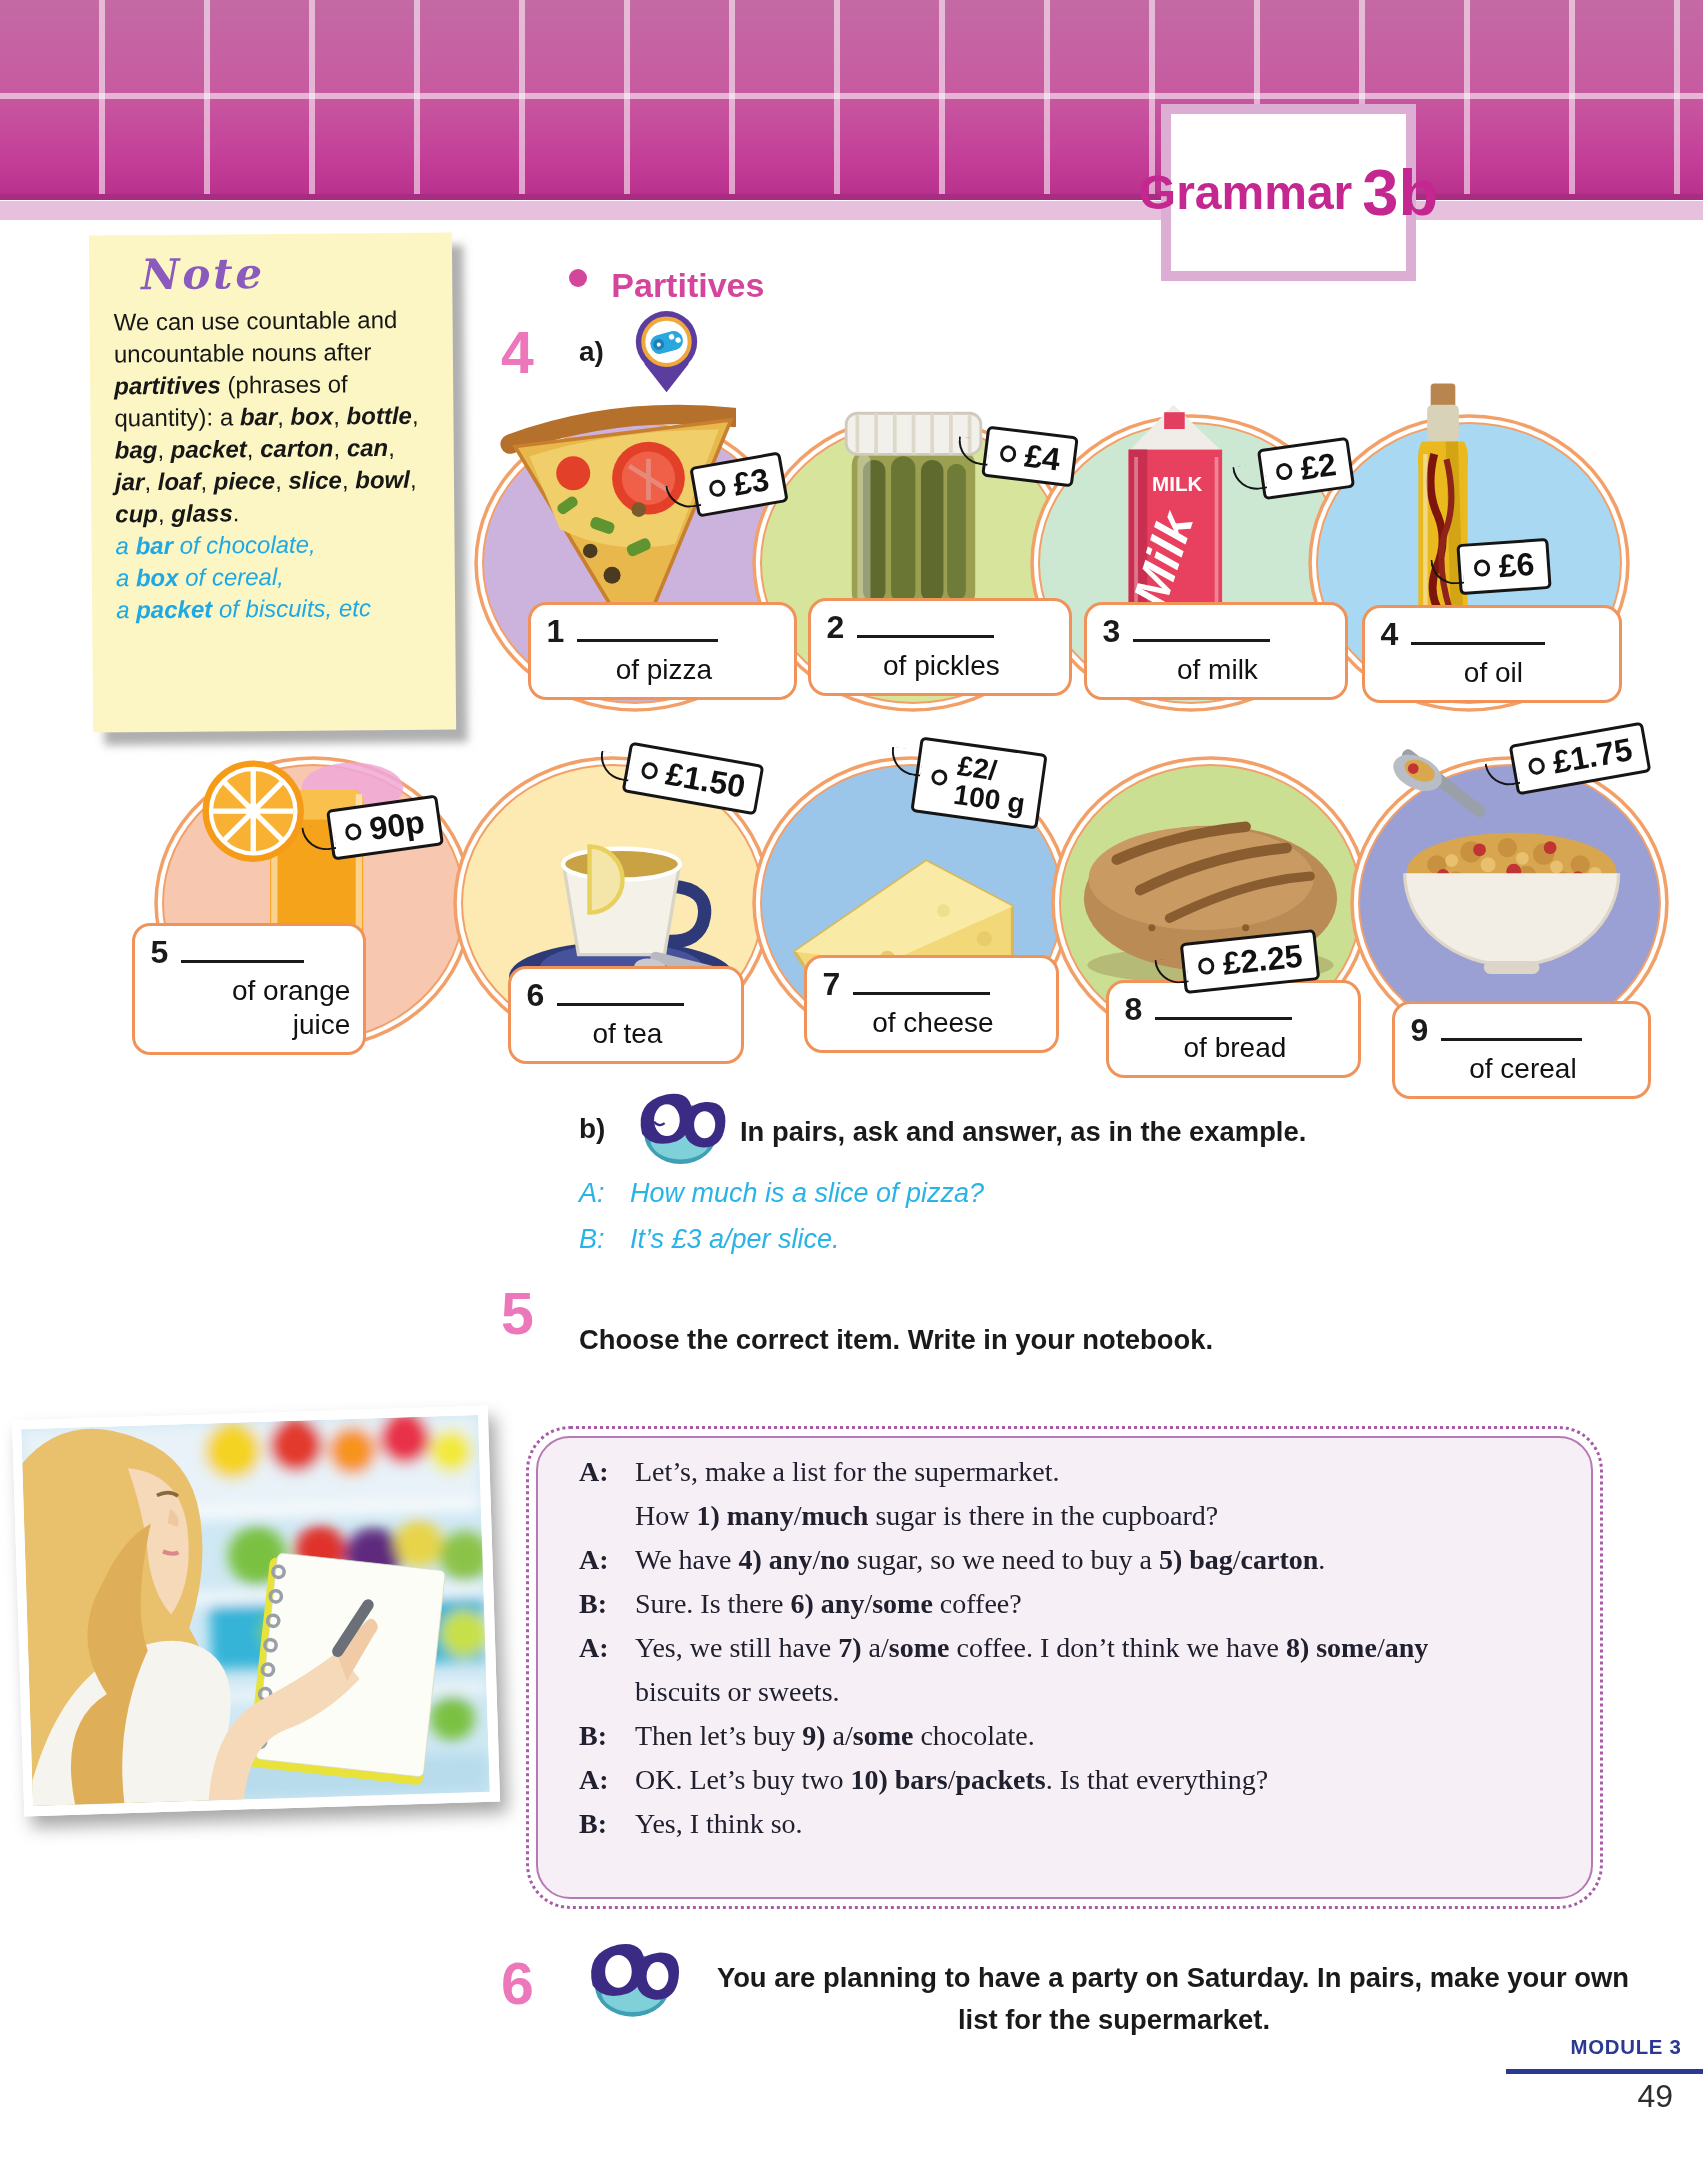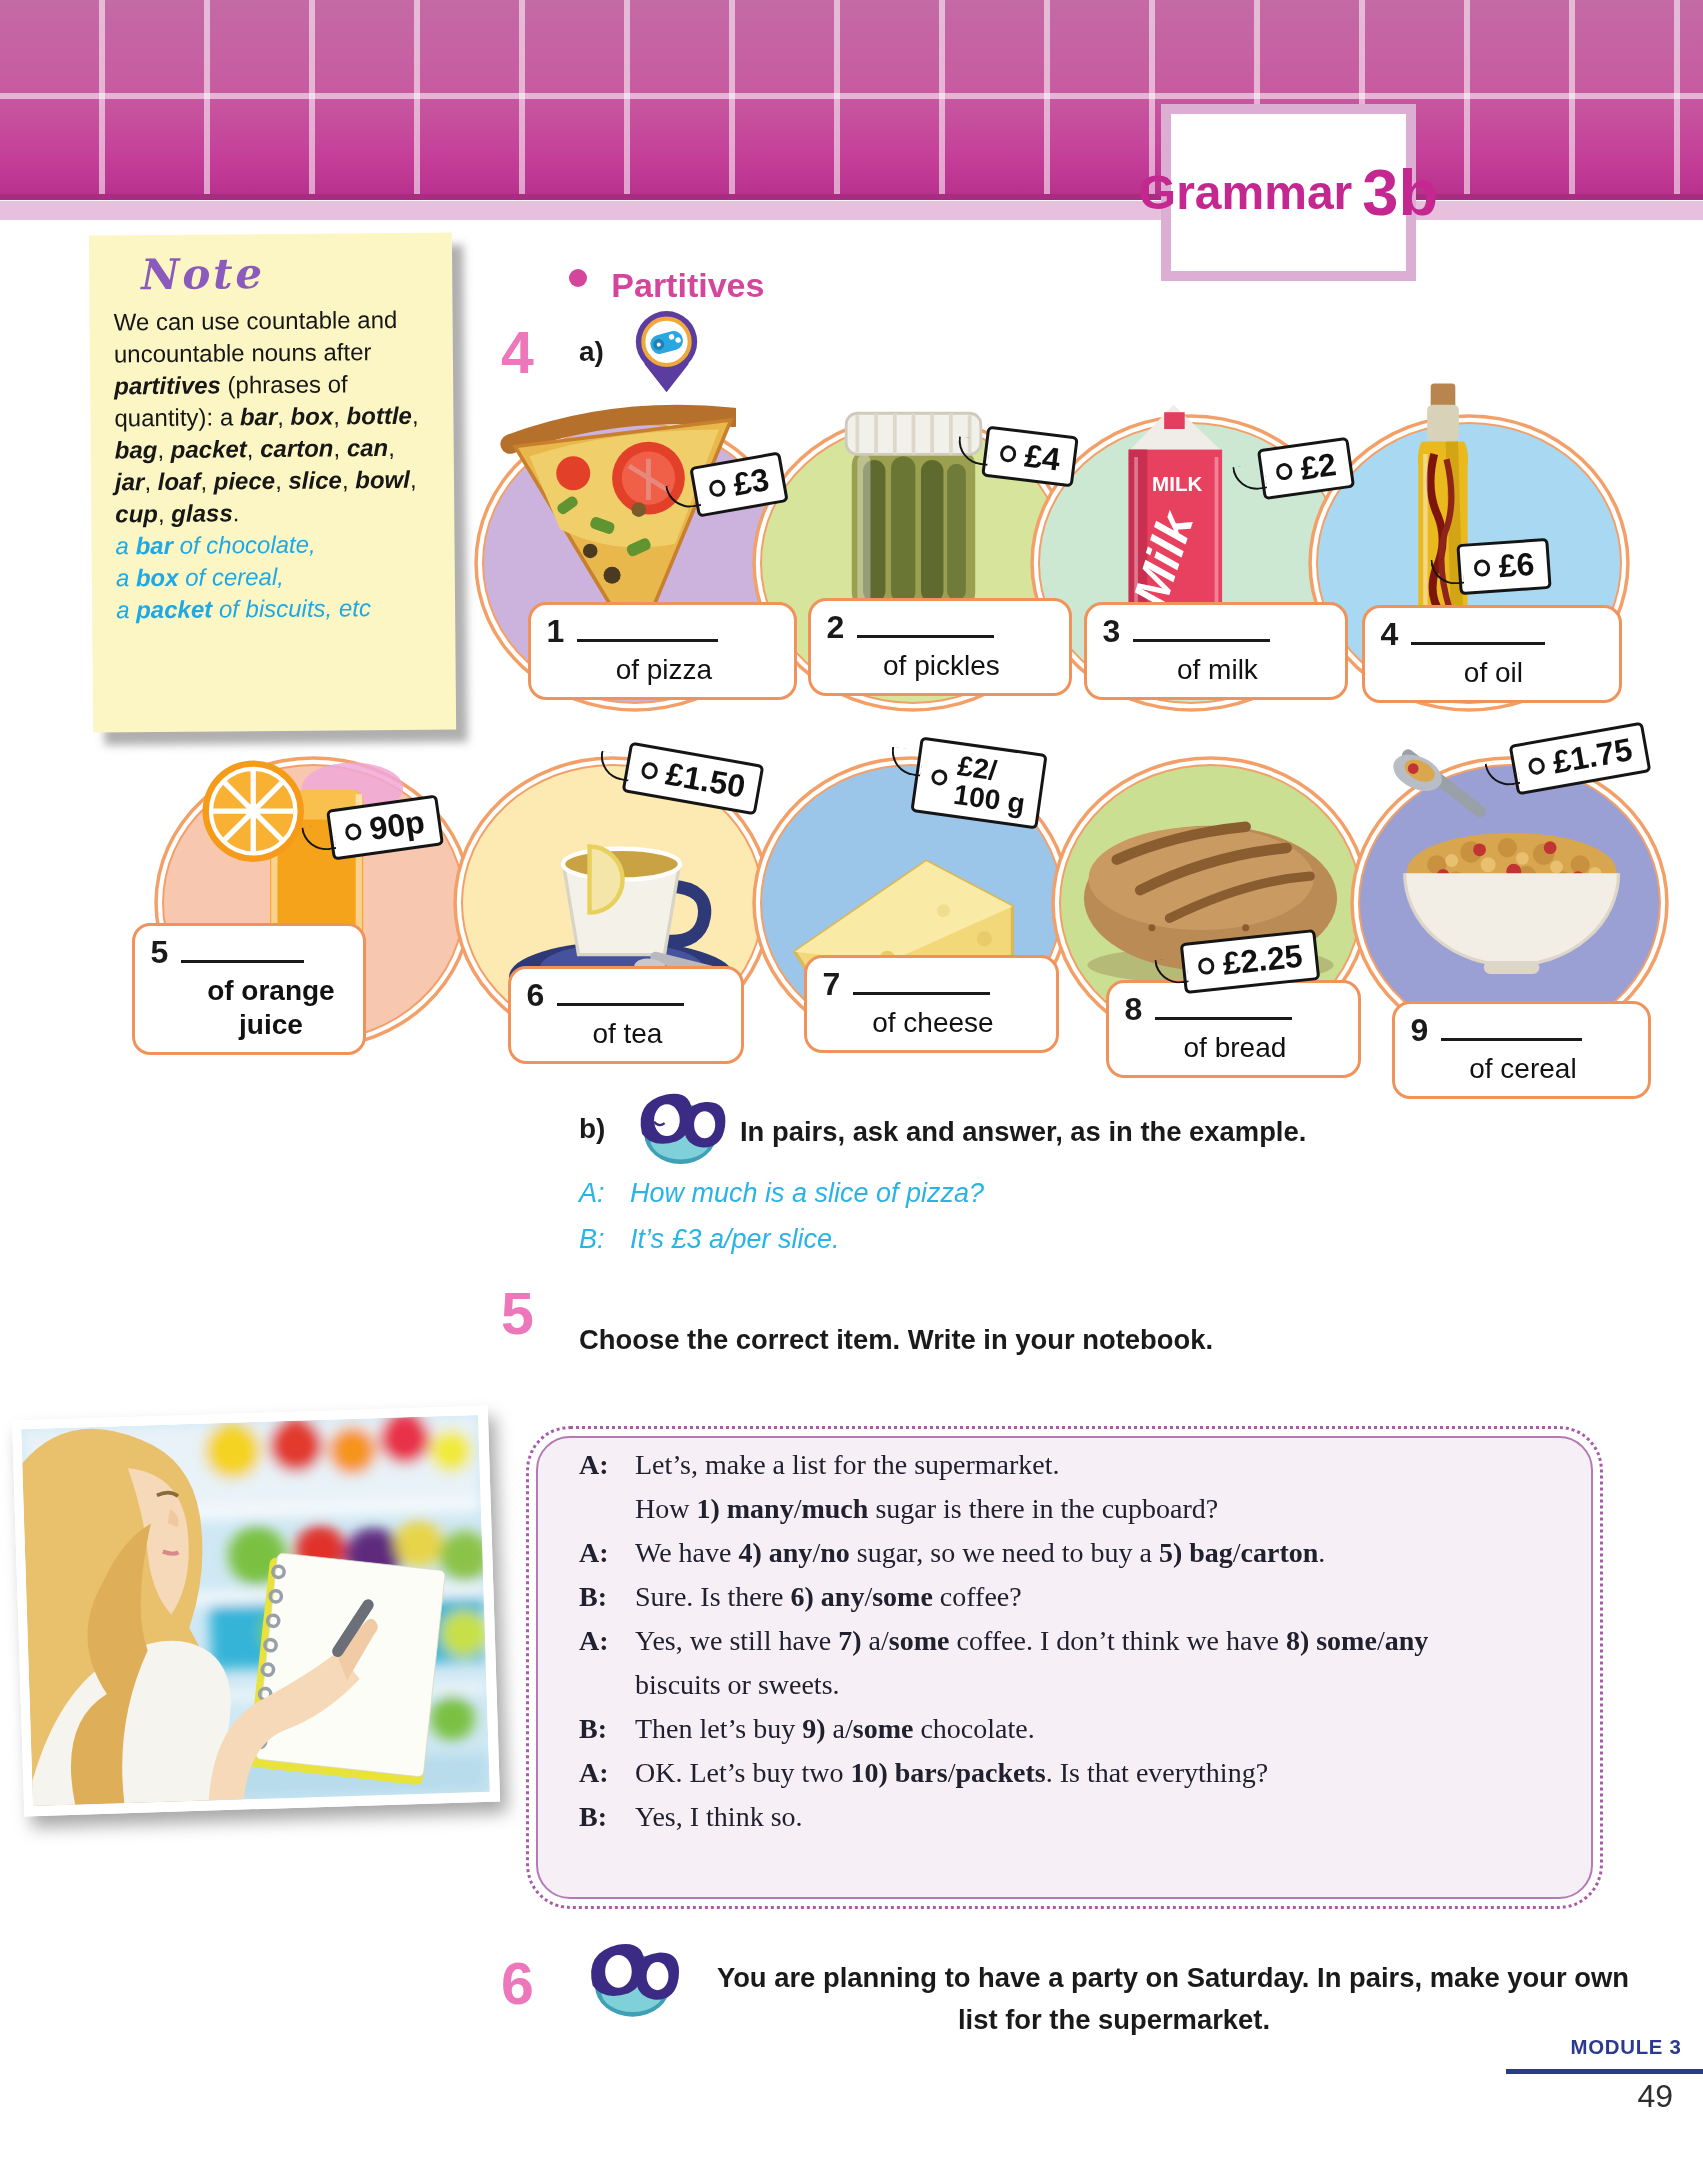--- a/index.html
+++ b/index.html
@@ -55,35 +55,35 @@
   .taghole{width:10.6px;height:10.6px;border:3.5px solid #151515;border-radius:50%;background:#fff;
     margin-right:8.4px;flex:none;}
   .tprice{font-size:32px;font-weight:700;color:#111;line-height:1.05;white-space:nowrap;}
   .tprice .tline{display:block;}
   .ftag.small .tprice{font-size:28px;}
   .flabel{position:absolute;background:#fff;border:3.5px solid #f0935b;border-radius:18.3px;
     padding:8.4px 12.7px 10px 15.5px;box-sizing:border-box;z-index:5;}
   .fnum{font-weight:700;font-size:32px;margin-right:12.7px;vertical-align:1.4px;}
   .fline{display:inline-block;height:0;border-bottom:3.5px solid #1a1a1a;margin-bottom:1.4px;}
   .fname{font-size:28px;line-height:34px;margin-top:2.8px;text-align:center;color:#111;}
-  .fname.left{text-align:center;padding-left:41px;font-weight:bold;}
+  .fname.left{text-align:right;padding-left:41px;}
 
   
   #ex4b-sub{position:absolute;left:579px;top:1113px;}
   #ex4b-icon{position:absolute;left:631px;top:1087px;width:99px;height:83px;}
   #ex4b-text{position:absolute;left:740px;top:1116px;width:887px;font-size:27.4px;font-weight:700;}
   #ex4b-dialogue{position:absolute;left:579px;top:1170px;}
   .bline{font-size:27px;font-style:italic;color:#29b3e6;line-height:46px;}
   .blabel{display:inline-block;width:51px;}
 
   
   #ex5-head{position:absolute;left:579px;top:1324px;font-size:27.4px;font-weight:700;}
   .dlgbox{position:absolute;left:536px;top:1436px;width:1057px;height:463px;background:#f7eff6;
     border:2.1px solid #b57ab5;border-radius:34px;outline:3.5px dotted #a85ca8;outline-offset:7.7px;
-    padding:5px 35px 0 41px;box-sizing:border-box;}
+    padding:12px 35px 0 41px;box-sizing:border-box;}
   .dline{font-family:"Liberation Serif",serif;font-size:28px;line-height:44px;color:#20202e;}
   .dlabel{display:inline-block;width:56px;font-weight:700;}
 
   
   .photo{position:absolute;left:17.6px;top:1413px;width:476px;height:396px;background:#fff;
     border:9.1px solid #fff;box-sizing:border-box;transform:rotate(-1.8deg);
     box-shadow:7px 11.3px 17px rgba(0,0,0,.35);overflow:hidden;}
 
   
   #ex6-icon{position:absolute;left:581px;top:1937px;width:103px;height:86px;}

